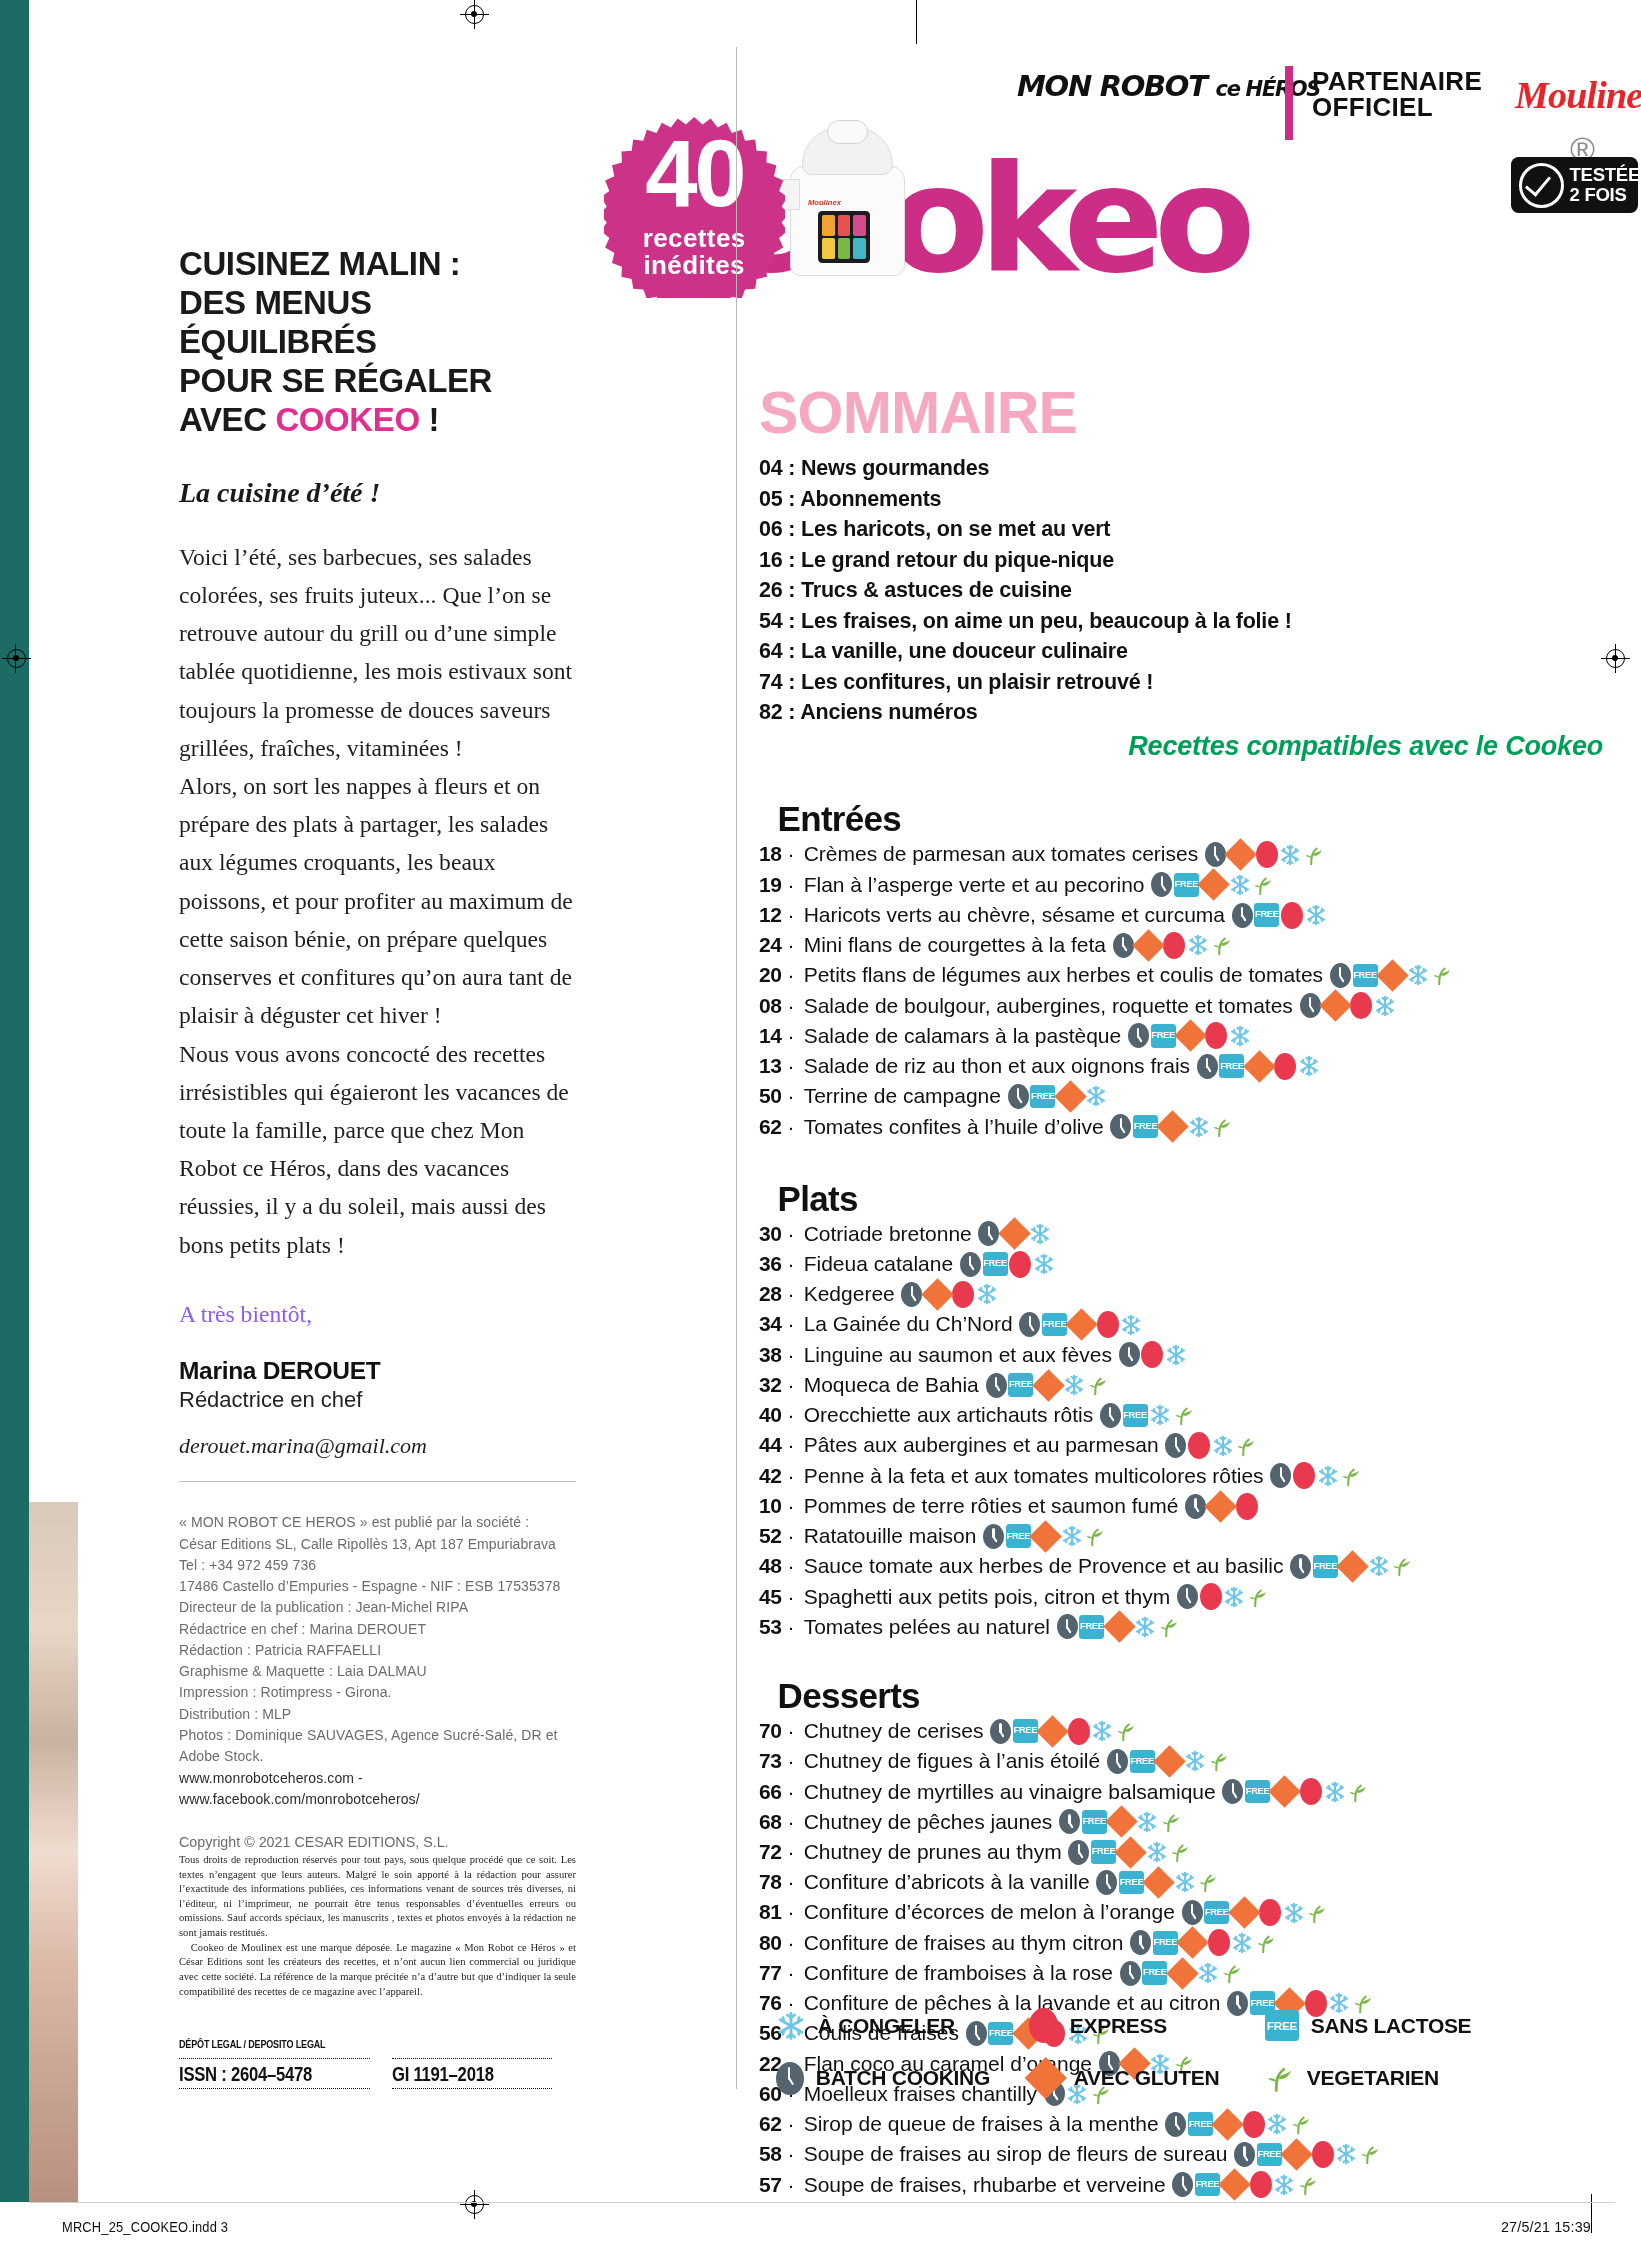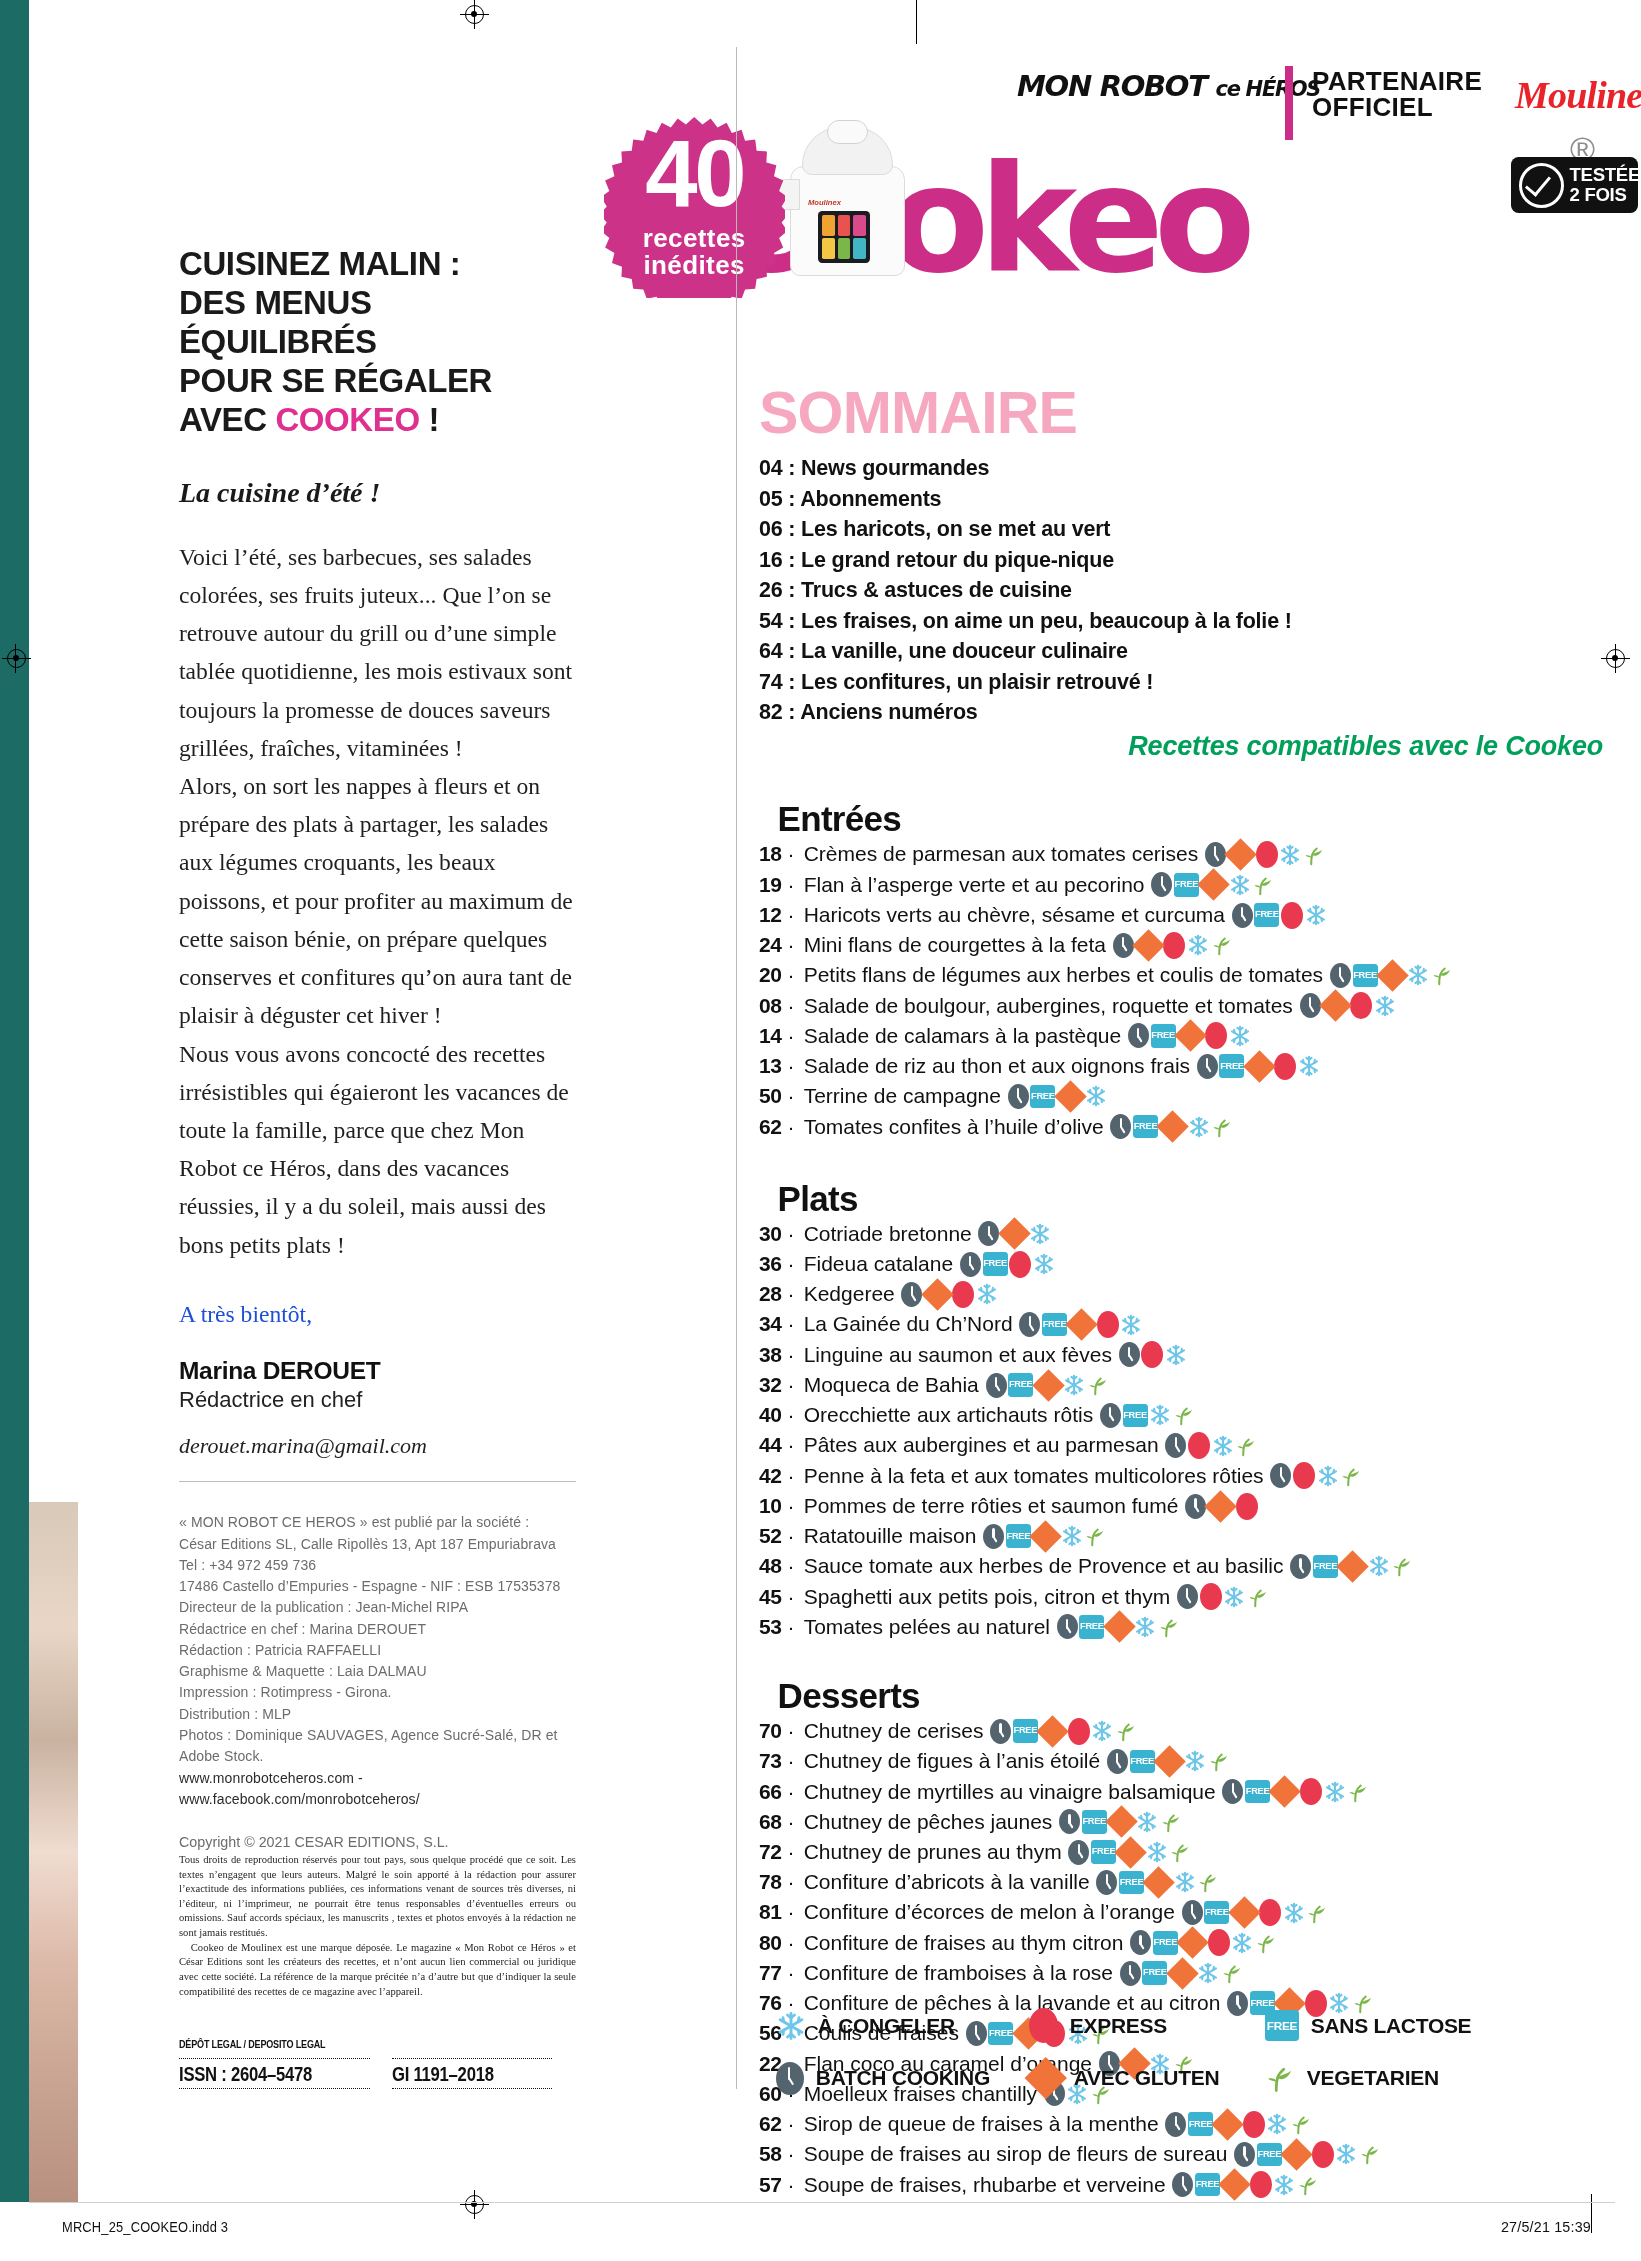--- a/index.html
+++ b/index.html
@@ -66,21 +66,21 @@
 
   
   .leftcol{position:absolute;left:179px;top:245px;width:397px;}
   .big-title{font-size:33px;font-weight:bold;line-height:1.18;color:#1a1a1a;letter-spacing:-0.4px;}
   .big-title .pink{color:#e0308f;}
   .lead{font-family:"Liberation Serif",serif;font-style:italic;font-weight:bold;font-size:28px;
      color:#1a1a1a;margin-top:37px;}
   .bodytxt{font-family:"Liberation Serif",serif;font-size:23.6px;line-height:1.62;color:#1f1f1f;
      margin-top:29px;text-align:left;}
   .bodytxt p{margin:0 0 0 0;}
-  .signoff{font-family:"Liberation Serif",serif;font-size:23.6px;color:#1d4ed8;margin-top:37px;}
+  .signoff{font-family:"Liberation Serif",serif;font-size:23.6px;color:#8b5cf6;margin-top:37px;}
   .sig-name{font-size:24.5px;font-weight:bold;color:#111;margin-top:29px;letter-spacing:-0.3px;}
   .sig-role{font-size:22px;color:#222;margin-top:2.5px;}
   .sig-mail{font-family:"Liberation Serif",serif;font-style:italic;font-size:22px;color:#1f1f1f;margin-top:20px;}
   .hr-thin{border:none;border-top:0.8px solid #bdbdbd;margin:22px 0 0 0;width:100%;}
 
   .imprint{font-size:14px;line-height:1.52;color:#6c6c6c;margin-top:30px;letter-spacing:0.1px;}
   .imprint .dark{color:#2b2b2b;}
   .copy{font-size:14.3px;color:#6c6c6c;margin-top:23.6px;}
   .legal{font-family:"Liberation Serif",serif;font-size:10.6px;line-height:1.38;color:#1f1f1f;
      text-align:justify;margin-top:3.4px;}

